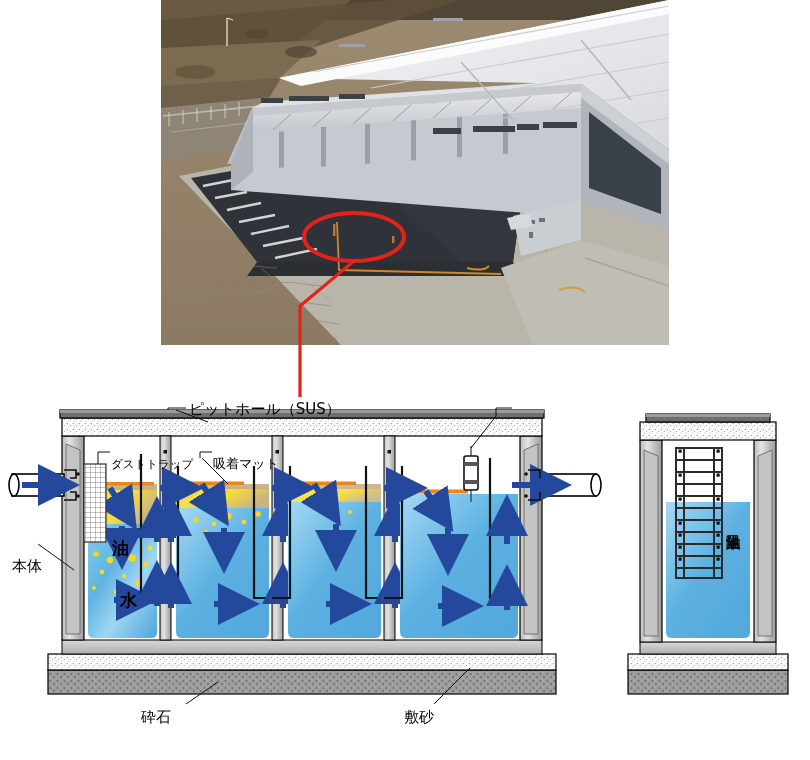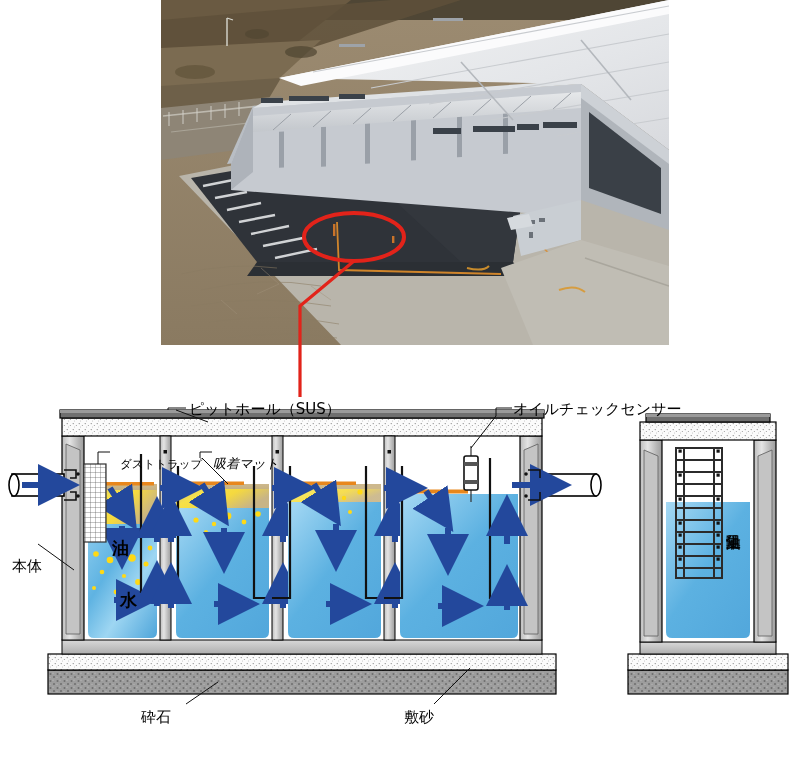--- a/index.html
+++ b/index.html
@@ -509,25 +509,24 @@
       <path d="M38,152 L74,178"></path>
 
       <path d="M186,312 L218,290"></path>
 
       <path d="M434,312 L470,276"></path>
     </g>
   </svg>
 
   <div class="jlabel lbl-big" style="left:189px;top:400px;">ピットホール（SUS）</div>
 
-  <div class="jlabel lbl-big" style="left:513px;top:400px;">オイルチェックセンサー</div>
-
-  <div class="jlabel lbl-sm" style="left:120px;top:457px;">ダストトラップ</div>
-
-  <div class="jlabel lbl-mid" style="left:213px;top:455px;font-style:italic;">吸着マット</div>
+
+  <div class="jlabel lbl-sm" style="left:111px;top:457px;">ダストトラップ</div>
+
+  <div class="jlabel lbl-mid" style="left:213px;top:455px;">吸着マット</div>
 
   <div class="jlabel lbl-big" style="left:12px;top:557px;text-align:right;">本体</div>
 
   <div class="jlabel lbl-inner" style="left:112px;top:537px;">油</div>
 
   <div class="jlabel lbl-inner" style="left:120px;top:589px;">水</div>
 
   <div class="jlabel lbl-big" style="left:141px;top:708px;text-align:center;">砕石</div>
 
   <div class="jlabel lbl-big" style="left:404px;top:708px;">敷砂</div>

